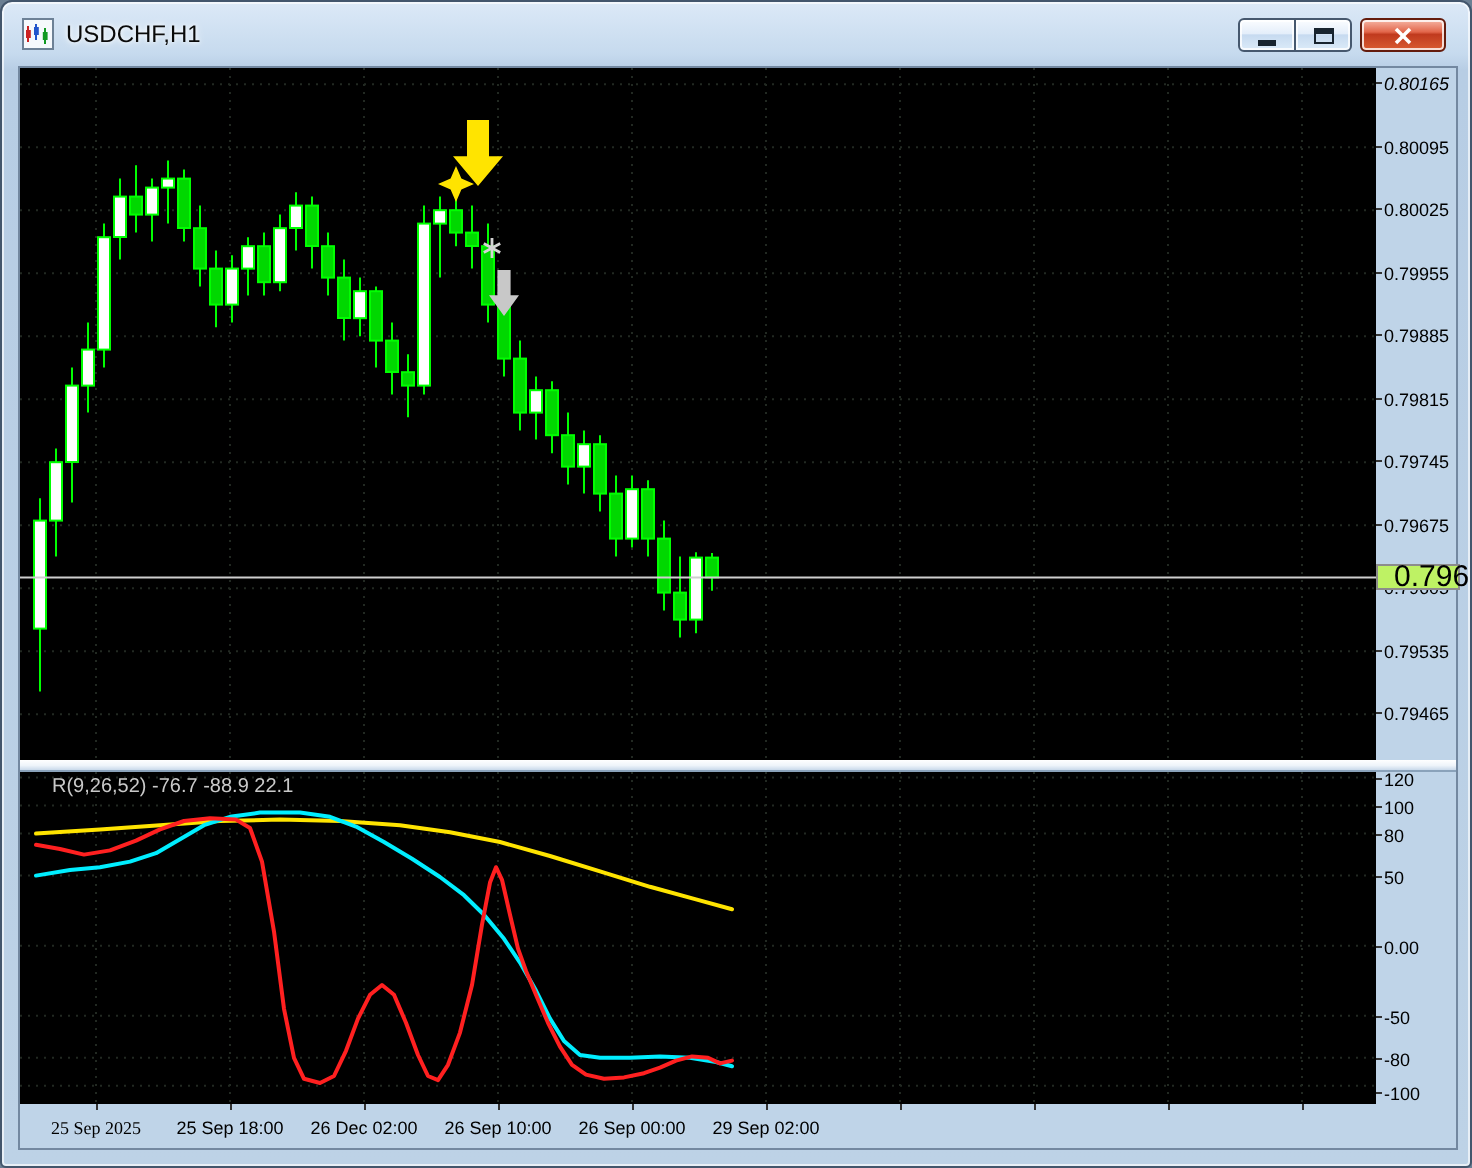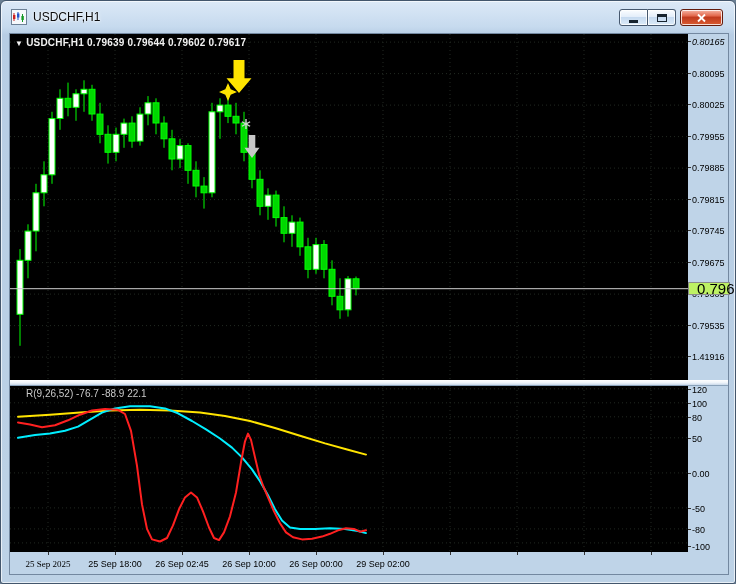--- a/index.html
+++ b/index.html
@@ -236,23 +236,20 @@
         <svg id="sig-svg" class="sig-svg" width="678" height="346">
             <polygon points="223.5,26 234.5,26 234.5,44.150000000000006 241.5,44.150000000000006 229,59 216.5,44.150000000000006 223.5,44.150000000000006" fill="#ffe400"></polygon>
             <polygon points="218,49 220.7,55.3 227,58 220.7,60.7 218,67 215.3,60.7 209,58 215.3,55.3" fill="#ffe400"></polygon>
             <g stroke="#d4d4d4" stroke-width="1.4">
               <line x1="236" y1="85" x2="236" y2="95"></line>
               <line x1="231.9" y1="87.745" x2="240.1" y2="92.255"></line>
               <line x1="240.1" y1="87.745" x2="231.9" y2="92.255"></line>
             </g>
             <polygon points="238.7,101 245.3,101 245.3,113.65 249.5,113.65 242,124 234.5,113.65 238.7,113.65" fill="#c8c8c8"></polygon>
           </svg>
-        <div class="ohlc-label">
-          <span class="tri">▼</span><span>USDCHF,H1  0.79639 0.79644 0.79602 0.79617</span>
-        </div>
       </div>
 
       <div class="pane-ind">
         <svg id="ind-svg" width="678" height="166">
             <line x1="38" y1="0" x2="38" y2="166" stroke="#222922" stroke-dasharray="1,3"></line>
             <line x1="105" y1="0" x2="105" y2="166" stroke="#222922" stroke-dasharray="1,3"></line>
             <line x1="172" y1="0" x2="172" y2="166" stroke="#222922" stroke-dasharray="1,3"></line>
             <line x1="239" y1="0" x2="239" y2="166" stroke="#222922" stroke-dasharray="1,3"></line>
             <line x1="306" y1="0" x2="306" y2="166" stroke="#222922" stroke-dasharray="1,3"></line>
             <line x1="373" y1="0" x2="373" y2="166" stroke="#222922" stroke-dasharray="1,3"></line>
@@ -282,36 +279,36 @@
         <div class="plab" style="top: 3px; font-style: italic;">0.80165</div>
         <div class="plab" style="top: 35px;">0.80095</div>
         <div class="plab" style="top: 66px;">0.80025</div>
         <div class="plab" style="top: 98px;">0.79955</div>
         <div class="plab" style="top: 129px;">0.79885</div>
         <div class="plab" style="top: 161px;">0.79815</div>
         <div class="plab" style="top: 192px;">0.79745</div>
         <div class="plab" style="top: 224px;">0.79675</div>
         <div class="plab" style="top: 255px;">0.79605</div>
         <div class="plab" style="top: 287px;">0.79535</div>
-        <div class="plab" style="top: 318px;">1.41916</div>
+        <div class="plab" style="top: 318px;">0.79465</div>
         <div class="plab" style="top: 351px;">120</div>
         <div class="plab" style="top: 365px;">100</div>
         <div class="plab" style="top: 379px;">80</div>
         <div class="plab" style="top: 400px;">50</div>
         <div class="plab" style="top: 435px;">0.00</div>
         <div class="plab" style="top: 470px;">-50</div>
         <div class="plab" style="top: 491px;">-80</div>
         <div class="plab" style="top: 508px;">-100</div>
         <div class="bidbox" style="top: 248px;">0.79617</div>
       </div>
 
     <div class="time-axis" id="time-axis">
         <div class="tlab" style="left: 38px; font-family: Liberation Serif, serif;">25 Sep 2025</div>
         <div class="tlab" style="left: 105px;">25 Sep 18:00</div>
-        <div class="tlab" style="left: 172px;">26 Sep 02:45</div>
+        <div class="tlab" style="left: 172px;">26 Dec 02:00</div>
         <div class="tlab" style="left: 239px;">26 Sep 10:00</div>
         <div class="tlab" style="left: 306px;">26 Sep 00:00</div>
         <div class="tlab" style="left: 373px;">29 Sep 02:00</div>
         <div class="ttick" style="left: 38px;"></div>
         <div class="ttick" style="left: 105px;"></div>
         <div class="ttick" style="left: 172px;"></div>
         <div class="ttick" style="left: 239px;"></div>
         <div class="ttick" style="left: 306px;"></div>
         <div class="ttick" style="left: 373px;"></div>
         <div class="ttick" style="left: 440px;"></div>

